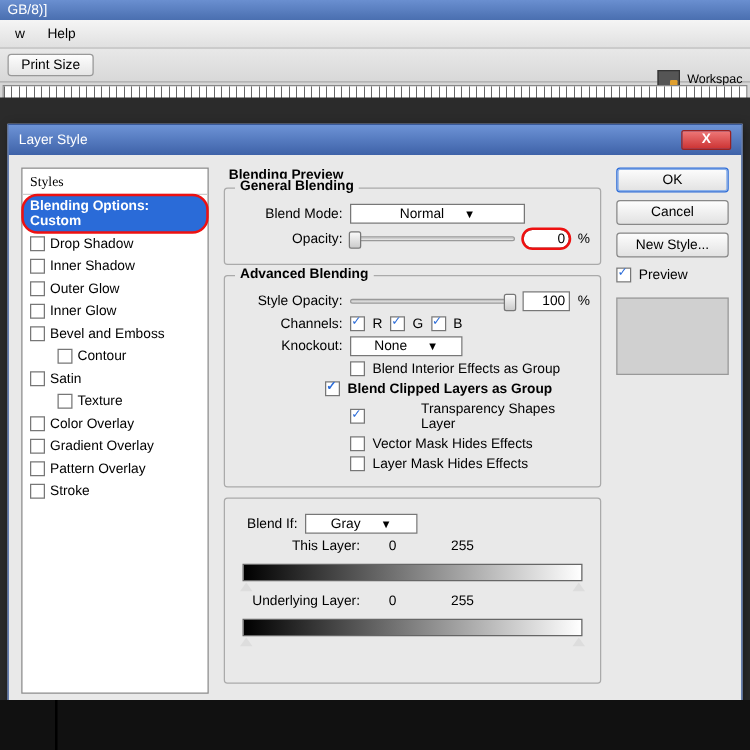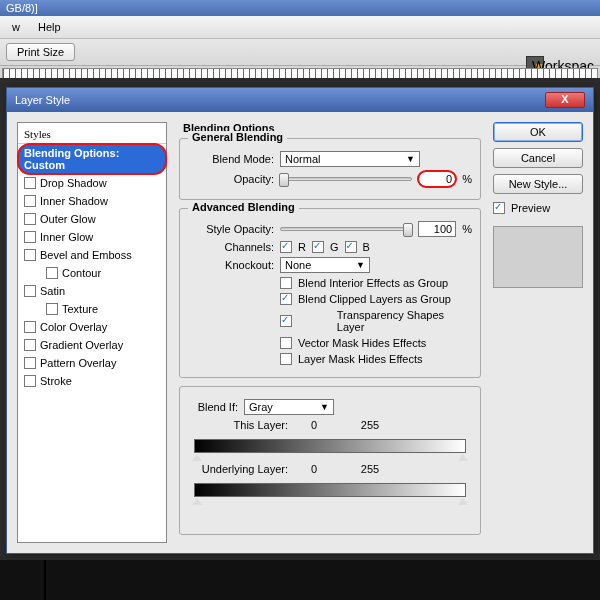--- a/index.html
+++ b/index.html
@@ -5,42 +5,42 @@
 * { box-sizing: border-box; font-family: "Segoe UI", Tahoma, sans-serif; font-size: 11px; }
 body { margin: 0; background: #3f3f3f; width: 600px; height: 600px; overflow: hidden; position: relative; }
 .app-bg { background: #d6d6d6; position: absolute; inset: 0; }
 .titlebar-frag { background: linear-gradient(#6a8fd0,#4a6fb0); color: #fff; padding: 2px 6px; font-size: 11px; }
 .menubar { background: linear-gradient(#f5f5f5,#e0e0e0); padding: 3px 4px; display: flex; gap: 2px; border-bottom: 1px solid #bbb; }
 .menubar span { padding: 2px 8px; }
 .toolbar { background: linear-gradient(#e8e8e8,#d8d8d8); padding: 4px 6px; display: flex; align-items: center; gap: 8px; border-bottom: 1px solid #aaa; }
 .tbtn { background: linear-gradient(#fdfdfd,#e6e6e6); border: 1px solid #999; border-radius: 3px; padding: 2px 10px; font-size: 11px; }
 .ruler { background: #fff; height: 16px; border: 1px solid #888; margin: 2px; position: relative; overflow: hidden; }
 .ruler::before { content: ""; position: absolute; inset: 0; background: repeating-linear-gradient(90deg,#000,#000 1px,transparent 1px,transparent 6px); opacity:.6; }
-.ws-label { position: absolute; right: 6px; top: 58px; font-size: 14px; }
+.ws-label { position: absolute; right: 6px; top: 58px; font-size: 10px; }
 .ws-icon { position:absolute; right:56px; top:56px; width:18px; height:16px; background:#555; border:1px solid #333;}
 .ws-icon::after{content:"";position:absolute;right:1px;bottom:1px;width:6px;height:6px;background:#e0a030;border-radius:1px;}
 .canvas-strip { background: #2b2b2b; position: absolute; left: 0; right: 0; top: 78px; bottom: 0; }
-.dialog { position: absolute; left: 6px; top: 87px; width: 588px; background: #e9e9e9; border: 1px solid #3a5a9a; box-shadow: 2px 2px 8px rgba(0,0,0,.4); }
+.dialog { position: absolute; left: 6px; top: 99px; width: 588px; background: #e9e9e9; border: 1px solid #3a5a9a; box-shadow: 2px 2px 8px rgba(0,0,0,.4); }
 .dlg-title { background: linear-gradient(#6d93d6,#3e62a8); color: #fff; padding: 4px 8px; display: flex; align-items: center; justify-content: space-between; }
 .closebtn { background: linear-gradient(#e77,#c33); color:#fff; border:1px solid #922; border-radius:2px; width:40px; height:16px; text-align:center; font-weight:bold; line-height:12px; }
 .dlg-body { display: flex; padding: 10px; gap: 10px; }
 .styles-col { width: 150px; background: #fff; border: 1px solid #888; padding: 2px 0; }
 .styles-hdr { padding: 3px 6px; border-bottom: 1px solid #ccc; font-family: Liberation Serif, serif; }
 .style-item { display:flex; align-items:center; gap:4px; padding: 3px 6px; }
 .style-item.sel { background:#2a6bd8; color:#fff; font-weight:bold; }
 .hl-red { outline: 2px solid #e11; outline-offset:-1px;border-radius:12px; }
 .chk { width:12px; height:12px; border:1px solid #777; background:#fff; display:inline-block; }
 .chk.on::after { content:"✓"; font-size:10px; color:#2a6bd8; position:relative; top:-3px; left:0; }
 .mid-col { flex:1; }
 .opts-hdr { font-weight:bold; margin-bottom:4px; padding-left:6px; }
 .groupbox { border:1px solid #aaa; border-radius:3px; margin:4px 2px 8px; padding:8px 8px 8px 8px; position:relative; }
 .groupbox > .gtitle { position:absolute; top:-8px; left:8px; background:#e9e9e9; padding:0 4px; font-weight:bold; }
 .row { display:flex; align-items:center; gap:6px; margin:4px 0; }
 .lbl { width:86px; text-align:right; }
-.combo { background:#fff; border:1px solid #777; padding:1px 4px; display:inline-flex; align-items:center; gap:16px; min-width:90px; justify-content:space-between;}
+.combo { background:#fff; border:1px solid #777; padding:1px 4px; display:inline-flex; align-items:center; gap:16px; min-width:90px; justify-content:center;}
 .combo .arr { font-size:9px; }
 .slider { flex:1; height:4px; background:linear-gradient(#bbb,#eee); border:1px solid #999; border-radius:2px; position:relative; max-width:140px;}
 .thumb { position:absolute; top:-5px; width:10px; height:14px; background:linear-gradient(#fafafa,#ccc); border:1px solid #777; border-radius:2px; }
 .numbox { width:38px; background:#fff; border:1px solid #777; padding:1px 3px; text-align:right; }
 .right-col { width:90px; display:flex; flex-direction:column; gap:6px; align-items:stretch; }
 .btn { background:linear-gradient(#fdfdfd,#e2e2e2); border:1px solid #888; border-radius:3px; padding:3px 6px; text-align:center; }
 .preview-box { border:1px solid #999; background:#d0d0d0; height:62px; margin-top:2px; }
 .grad { height:14px; background:linear-gradient(90deg,#000,#fff); border:1px solid #666; position:relative; }
 .tri { position:absolute; width:0; height:0; border-left:5px solid transparent; border-right:5px solid transparent; }
 .tri.up { border-bottom:7px solid #ddd; bottom:-9px; }
@@ -121,21 +121,21 @@
             <span class="chk"></span>
             <span>Pattern Overlay</span>
           </div>
         <div class="style-item">
             <span class="chk"></span>
             <span>Stroke</span>
           </div>
       </div>
 
       <div class="mid-col">
-        <div class="opts-hdr">Blending Options</div>
+        <div class="opts-hdr">Blending Preview</div>
 
         <div class="groupbox">
           <div class="gtitle">General Blending</div>
           <div class="row">
             <span class="lbl">Blend Mode:</span>
             <span class="combo" style="min-width:140px;">
                 <span>Normal</span>
                 <span class="arr">▼</span>
               </span>
           </div>
@@ -172,21 +172,21 @@
             <span class="lbl">Knockout:</span>
             <span class="combo">
                 <span>None</span>
                 <span class="arr">▼</span>
               </span>
           </div>
           <div class="row" style="margin-left:92px;">
               <span class="chk"></span>
               <span>Blend Interior Effects as Group</span>
             </div>
-          <div class="row" style="margin-left:92px;">
+          <div class="row" style="margin-left:72px;font-weight:bold;">
               <span class="chk on"></span>
               <span>Blend Clipped Layers as Group</span>
             </div>
           <div class="row" style="margin-left:92px;gap:45px;">
               <span class="chk on"></span>
               <span>Transparency Shapes Layer</span>
             </div>
           <div class="row" style="margin-left:92px;">
               <span class="chk"></span>
               <span>Vector Mask Hides Effects</span>

